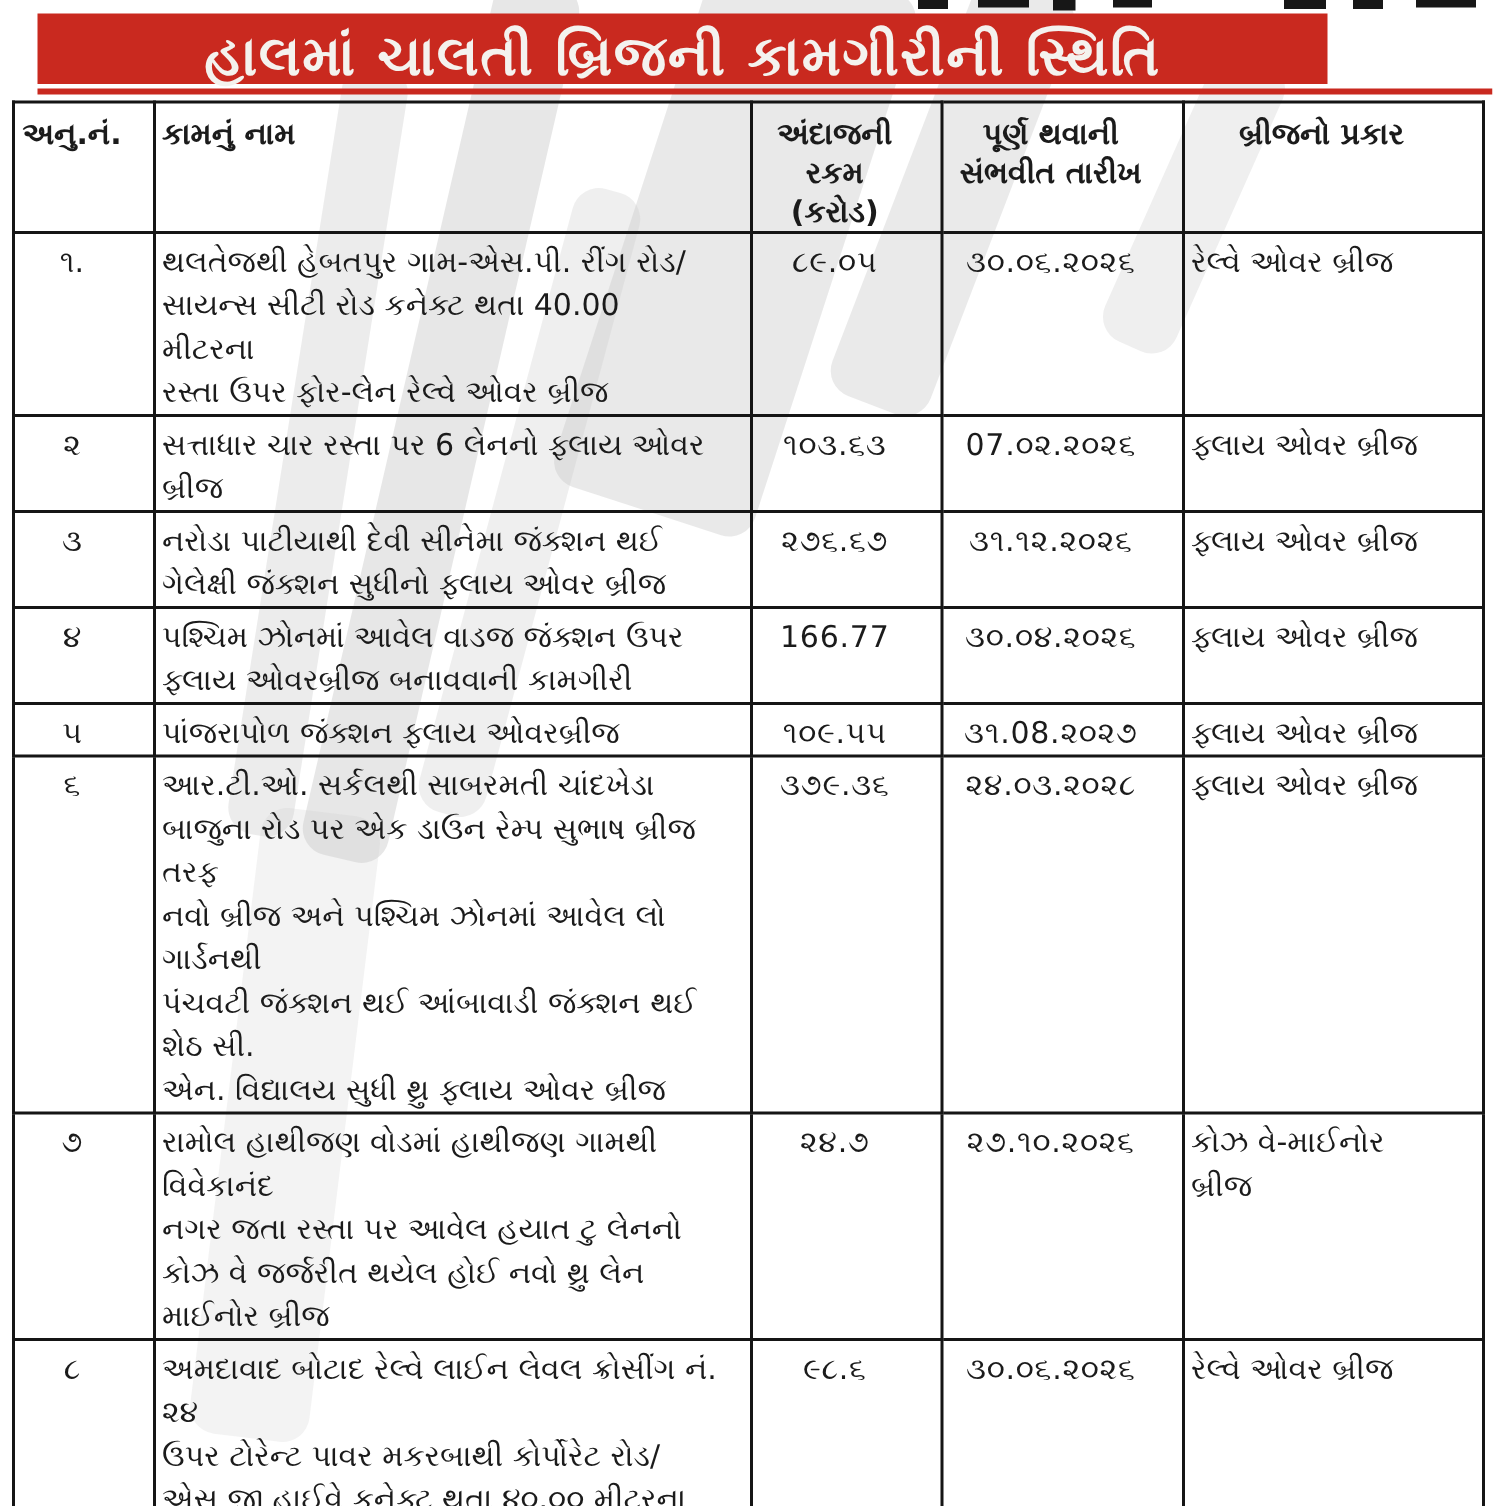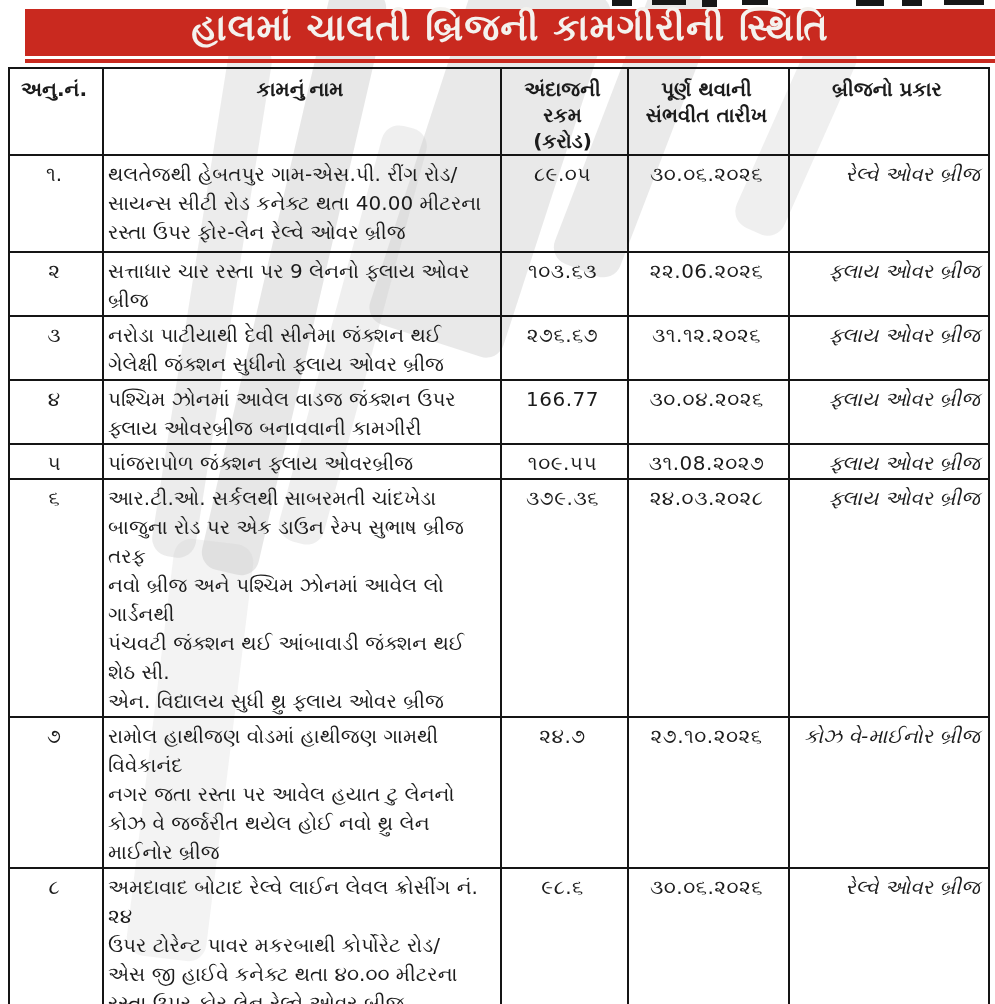--- a/index.html
+++ b/index.html
@@ -22,52 +22,52 @@
 
   
   .frag{position:absolute;top:0;background:#171717;z-index:3;}
   .f1{left:612px;width:20px;height:6px;} .f2{left:652px;width:34px;height:5px;}
   .f3{left:702px;width:15px;height:7px;} .f4{left:742px;width:26px;height:5px;}
   .f5{left:856px;width:28px;height:6px;} .f6{left:902px;width:20px;height:6px;}
   .f7{left:944px;width:40px;height:5px;}
 
   
   .title-band{
-    position:absolute;left:25px;top:9px;width:970px;height:47px;
-    display:flex;align-items:flex-start;justify-content:center;z-index:2;
+    position:absolute;left:25px;top:9px;width:860px;height:47px;
+    display:flex;align-items:flex-end;justify-content:center;z-index:2;
   }
   .title-band h1{
     margin:0;font-size:37px;line-height:1;font-weight:bold;
     color:#f4f2ee;letter-spacing:1px;white-space:nowrap;
   }
   .title-underline{position:absolute;left:25px;top:59px;width:970px;height:4px;z-index:2;}
 
   
   table.works{
     position:absolute;left:8px;top:67px;width:980px;z-index:1;
     border-collapse:collapse;table-layout:fixed;background:transparent;
   }
   table.works col.c1{width:94px;}
   table.works col.c2{width:398px;}
   table.works col.c3{width:127px;}
   table.works col.c4{width:161px;}
   table.works col.c5{width:200px;}
   table.works td,table.works th{
     border:2px solid #151515;vertical-align:top;
-    font-size:20px;line-height:29px;padding:4px 8px 0 4px;
+    font-size:20px;line-height:29px;padding:4px 20px 0 4px;
     overflow:hidden;
   }
   table.works th{font-weight:bold;line-height:26px;padding-top:7px;}
   th.h-serial{text-align:center;}
-  th.h-name{text-align:center;padding-left:26px;font-family:Liberation Serif, serif;}
+  th.h-name{text-align:left;padding-left:26px;}
   th.h-amount,th.h-date,th.h-type{text-align:center;white-space:pre-line;}
   td.c-no{text-align:center;font-weight:500;}
   td.c-name{text-align:left;padding-left:26px;white-space:pre-line;}
   td.c-amount,td.c-date{text-align:center;letter-spacing:.5px;}
-  td.c-type{text-align:right;white-space:pre-line;font-style:italic;}
+  td.c-type{text-align:left;white-space:pre-line;}
   tr.rh{height:58px;}
   tr.r0{height:97px;} tr.r1{height:30px;} tr.r2{height:61px;}
   tr.r3{height:62px;} tr.r4{height:30px;} tr.r5{height:145px;}
   tr.r6{height:95px;} tr.r7{height:115px;}
 </style>
 </head>
 <body>
 
 <div class="wm w1"></div>
 <div class="wm w2"></div>
@@ -114,23 +114,23 @@
       <td class="c-no">૧.</td>
       <td class="c-name">થલતેજથી હેબતપુર ગામ-એસ.પી. રીંગ રોડ/
 સાયન્સ સીટી રોડ કનેક્ટ થતા 40.00 મીટરના
 રસ્તા ઉપર ફોર-લેન રેલ્વે ઓવર બ્રીજ</td>
       <td class="c-amount">૮૯.૦૫</td>
       <td class="c-date">૩૦.૦૬.૨૦૨૬</td>
       <td class="c-type">રેલ્વે ઓવર બ્રીજ</td>
     </tr>
     <tr class="r1">
       <td class="c-no">૨</td>
-      <td class="c-name">સત્તાધાર ચાર રસ્તા પર 9 લેનનો ફ્લાય ઓવર બ્રીજ</td>
+      <td class="c-name">સત્તાધાર ચાર રસ્તા પર 6 લેનનો ફ્લાય ઓવર બ્રીજ</td>
       <td class="c-amount">૧૦૩.૬૩</td>
-      <td class="c-date">૨૨.06.૨૦૨૬</td>
+      <td class="c-date">07.૦૨.૨૦૨૬</td>
       <td class="c-type">ફ્લાય ઓવર બ્રીજ</td>
     </tr>
     <tr class="r2">
       <td class="c-no">૩</td>
       <td class="c-name">નરોડા પાટીયાથી દેવી સીનેમા જંક્શન થઈ
 ગેલેક્ષી જંક્શન સુધીનો ફ્લાય ઓવર બ્રીજ</td>
       <td class="c-amount">૨૭૬.૬૭</td>
       <td class="c-date">૩૧.૧૨.૨૦૨૬</td>
       <td class="c-type">ફ્લાય ઓવર બ્રીજ</td>
     </tr>

